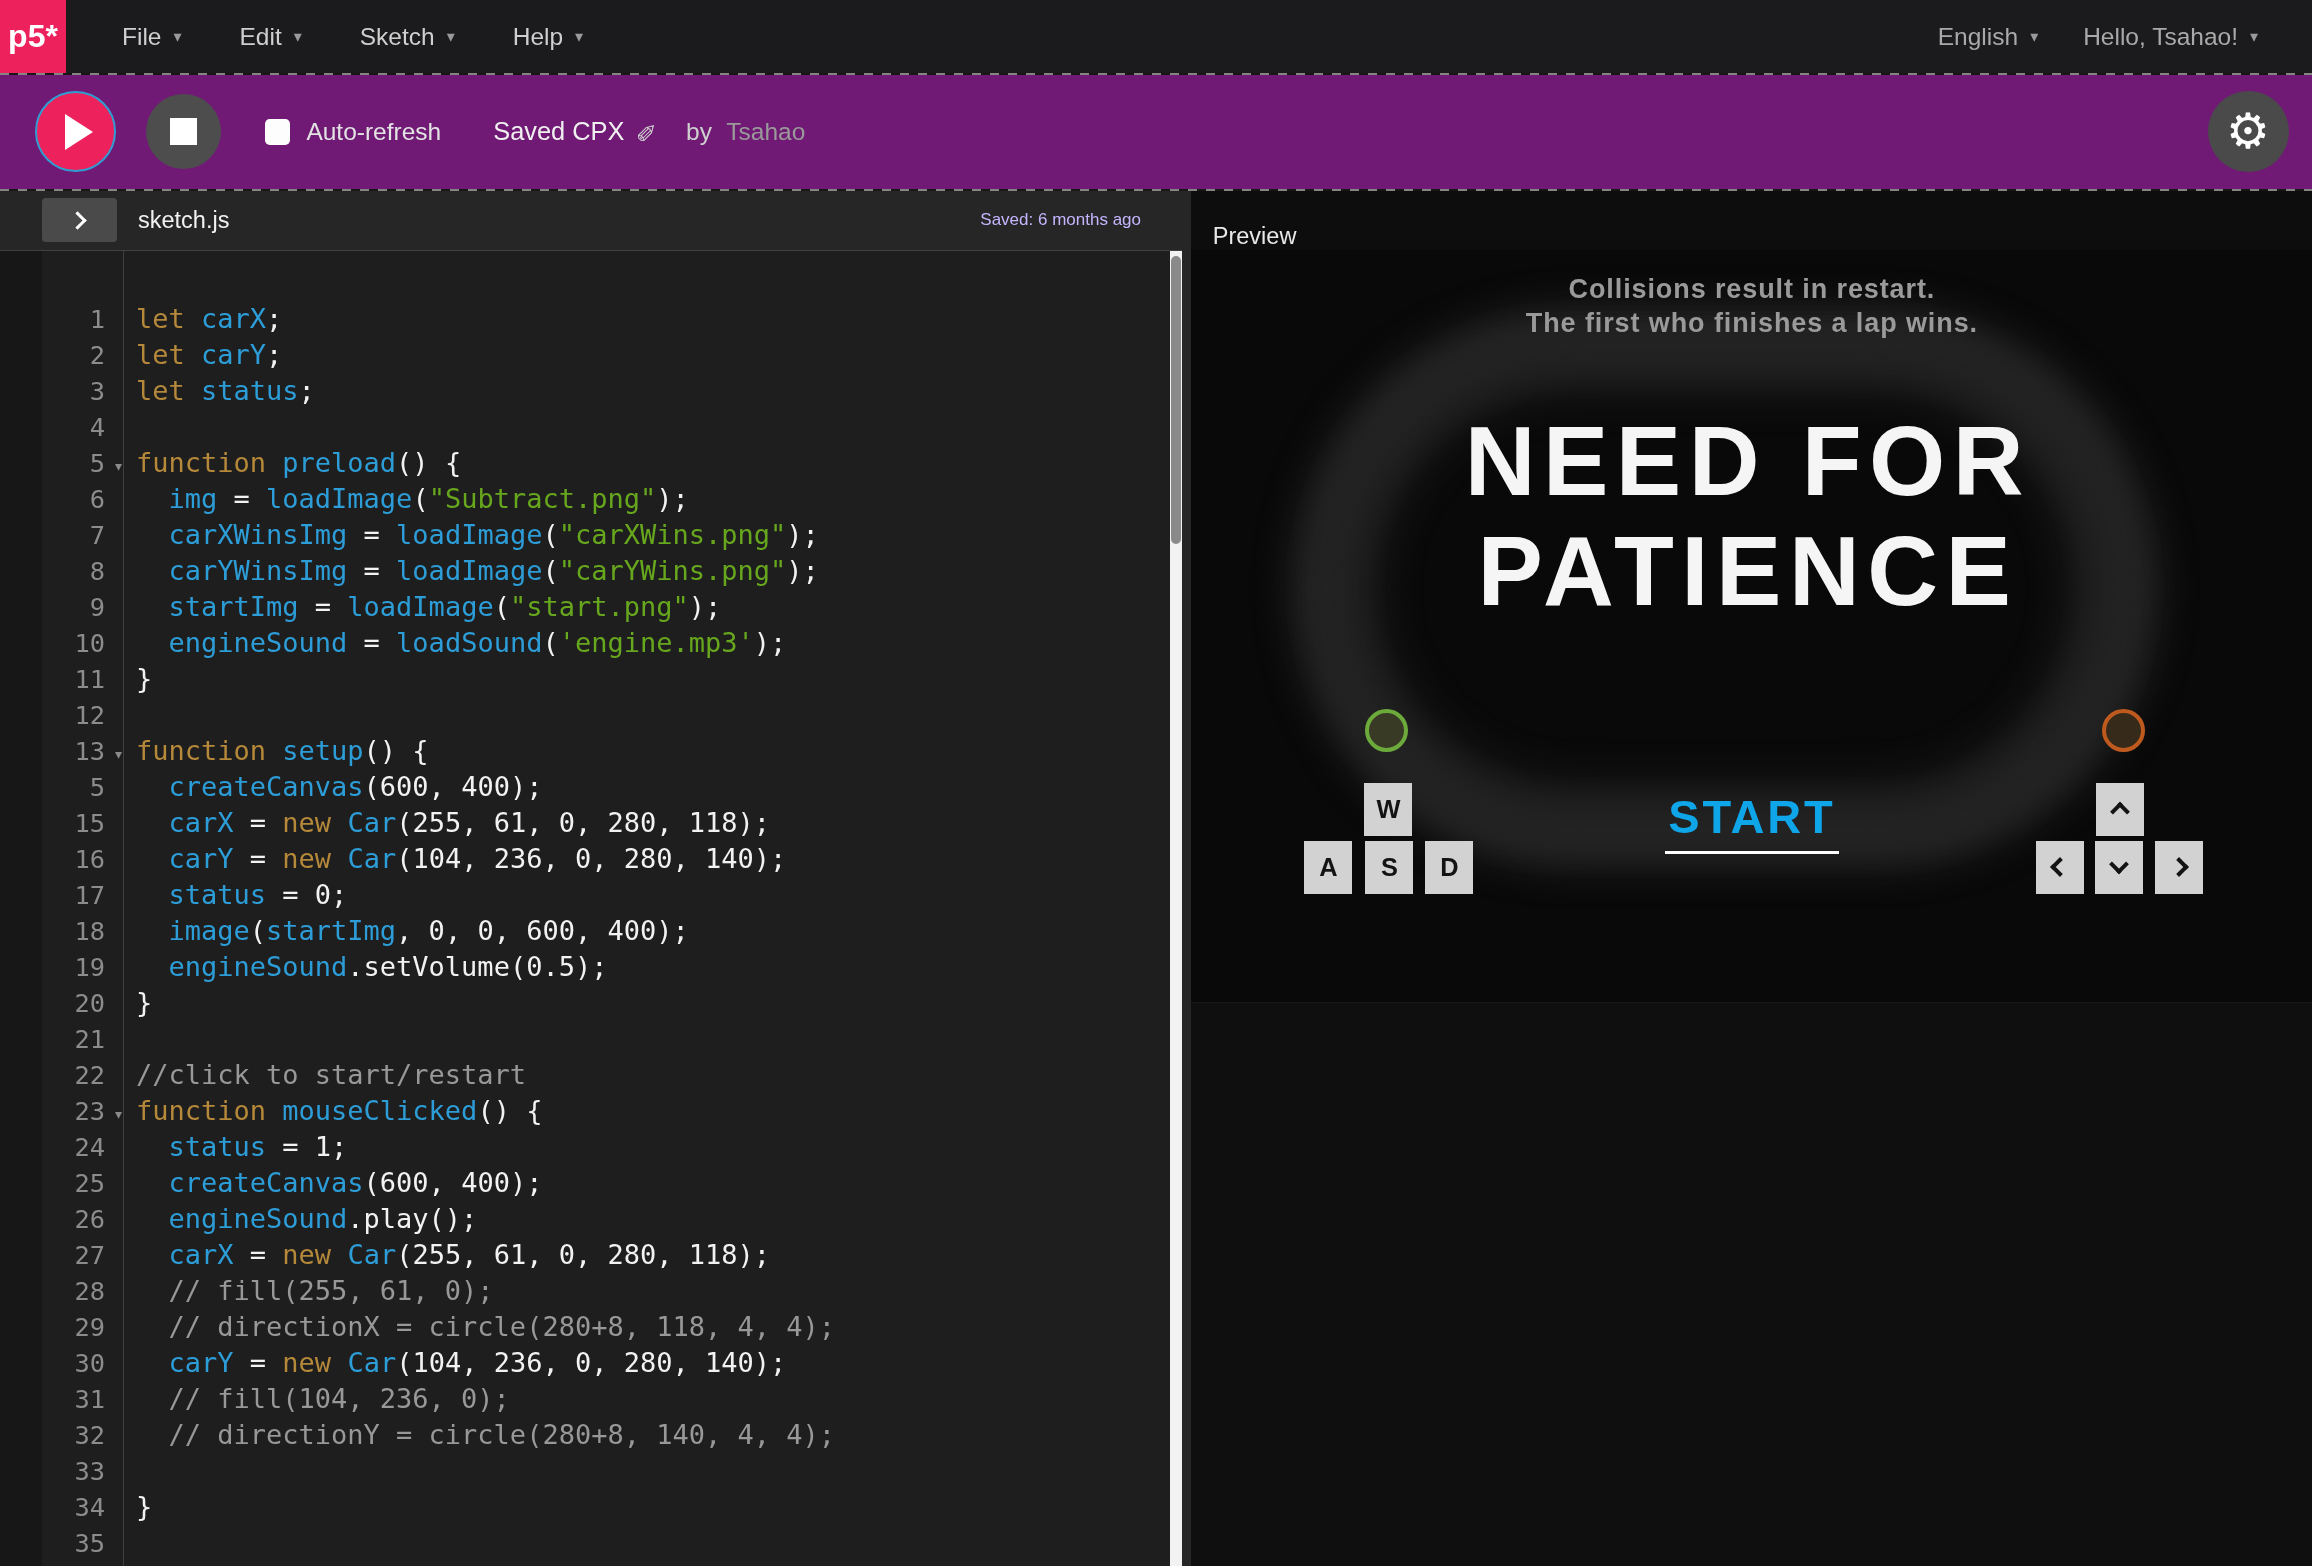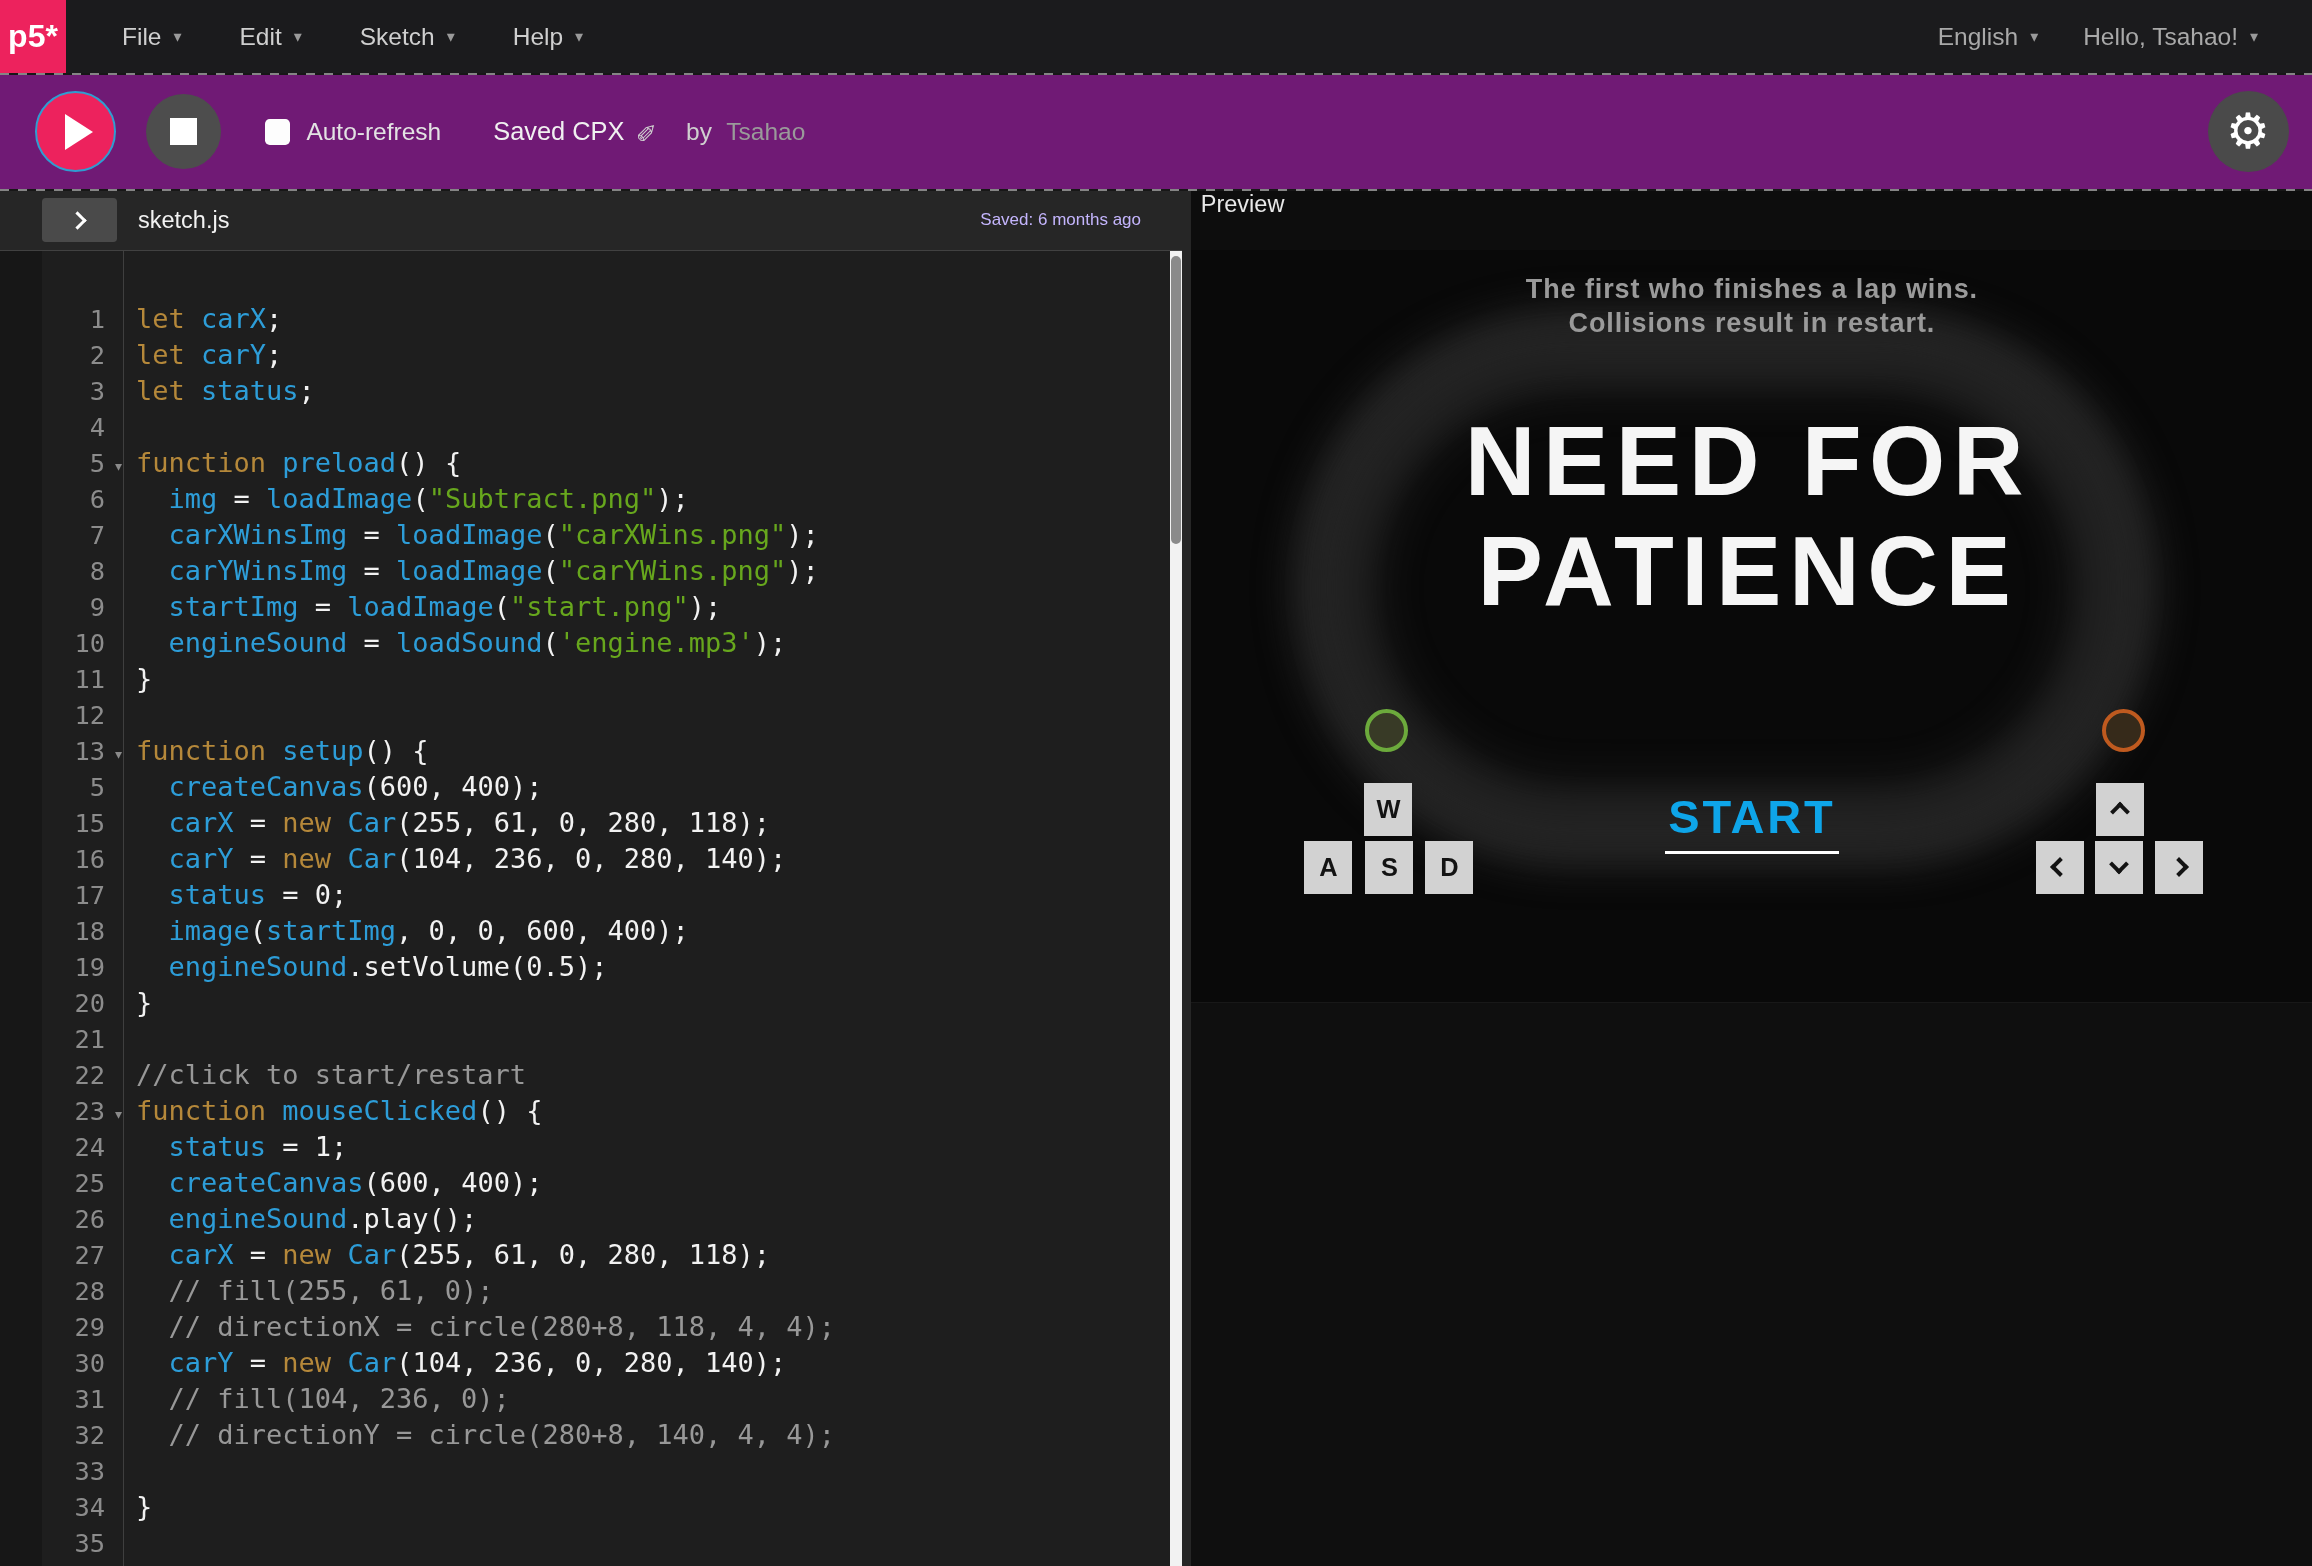--- a/index.html
+++ b/index.html
@@ -59,21 +59,21 @@
   .ln-code { white-space:pre; padding-left:13px; }
   .tk-kw { color:#b5883a; } .tk-id { color:#2d9dd8; } .tk-str { color:#67a71d; }
   .tk-cm { color:#989898; } .tk-pl { color:#f2f2f2; }
   .vscrollbar { position:absolute; right:0; top:0; bottom:0; width:12.2px; background:#f2f2f2; }
   .vthumb { position:absolute; left:0.9px; right:0.9px; top:5.6px; height:288px; background:#8a8a8a; border-radius:6.6px; }
 
   .pane-divider { width:9.4px; background:#262626; }
 
   
   .right-pane { flex:1; background:#0d0d0d; display:flex; flex-direction:column; }
-  .preview-header { height:59px; background:#0d0d0d; display:flex; align-items:flex-start; }
+  .preview-header { height:59px; background:#0d0d0d; display:flex; align-items:flex-end;padding-left:12px; }
   .preview-label { color:#e8e8e8; font-size:23.5px; margin-left:9.4px; }
   .game-canvas { position:relative; width:1121px; height:752px; background:#090909; overflow:hidden; cursor:pointer; }
   .below-canvas { flex:1; background:#0f0f0f; border-top:0.9px solid #181818; }
 
   .game-font { font-family:"Liberation Sans", sans-serif; font-weight:bold; }
   .instructions { position:absolute; top:22.6px; left:0; right:0; text-align:center;
                   color:#9a9a9a; font-size:27px; line-height:34px; letter-spacing:0.9px; }
   .track { position:absolute; left:99px; top:56px; width:870px; height:563px; border-radius:282px;
            border:58px solid #232323; filter:blur(17px); }
   .track2 { position:absolute; left:139px; top:94px; width:789px; height:488px; border-radius:254px;
@@ -319,22 +319,22 @@
   <div class="pane-divider"></div>
 
   <div class="right-pane">
     <div class="preview-header">
       <div class="preview-label">Preview</div>
     </div>
     <div class="game-canvas">
       <div class="track"></div>
       <div class="track2"></div>
       <div class="instructions game-font">
+          <div>Collisions result in restart.</div>
           <div>The first who finishes a lap wins.</div>
-          <div>Collisions result in restart.</div>
         </div>
       <div class="game-title game-font">
           <div>NEED FOR</div>
           <div>PATIENCE</div>
         </div>
       <div class="start game-font">
         <span>START</span>
       </div>
       <div class="car car-left" style="border-color: rgb(108, 170, 60);"></div>
       <div class="car car-right" style="border-color: rgb(191, 90, 31);"></div>

